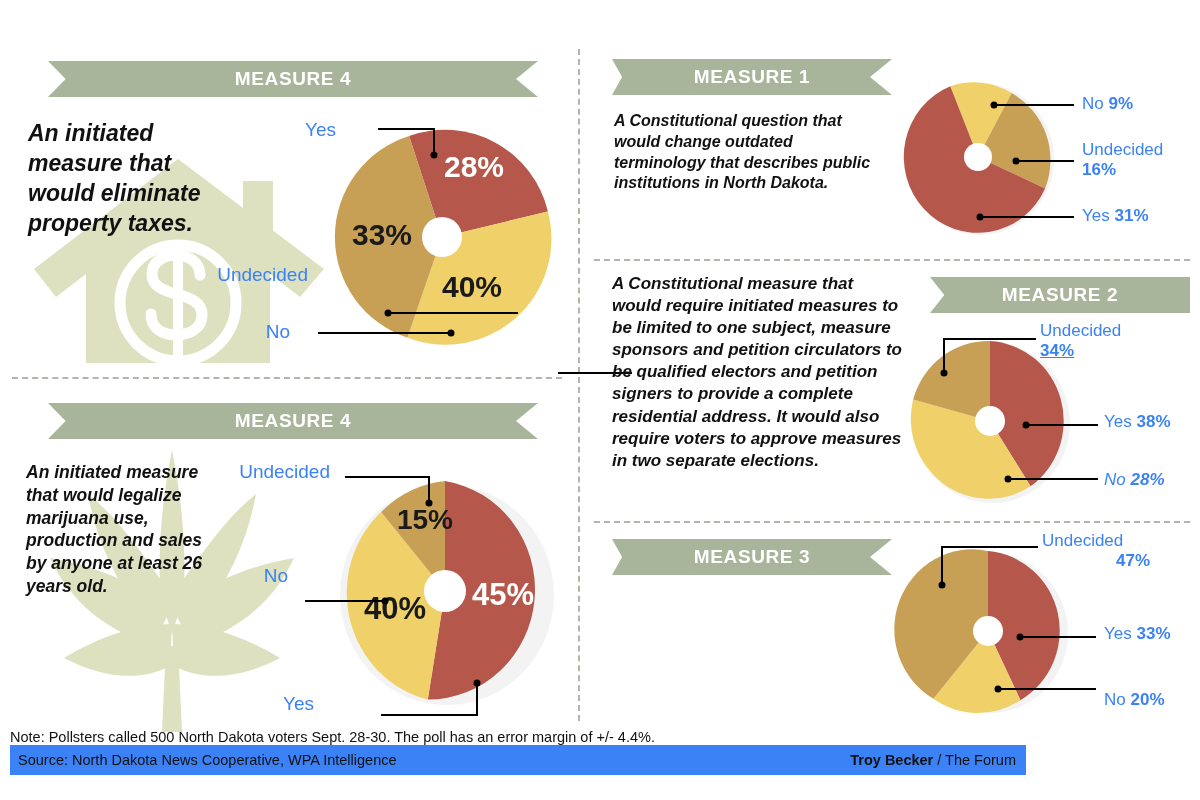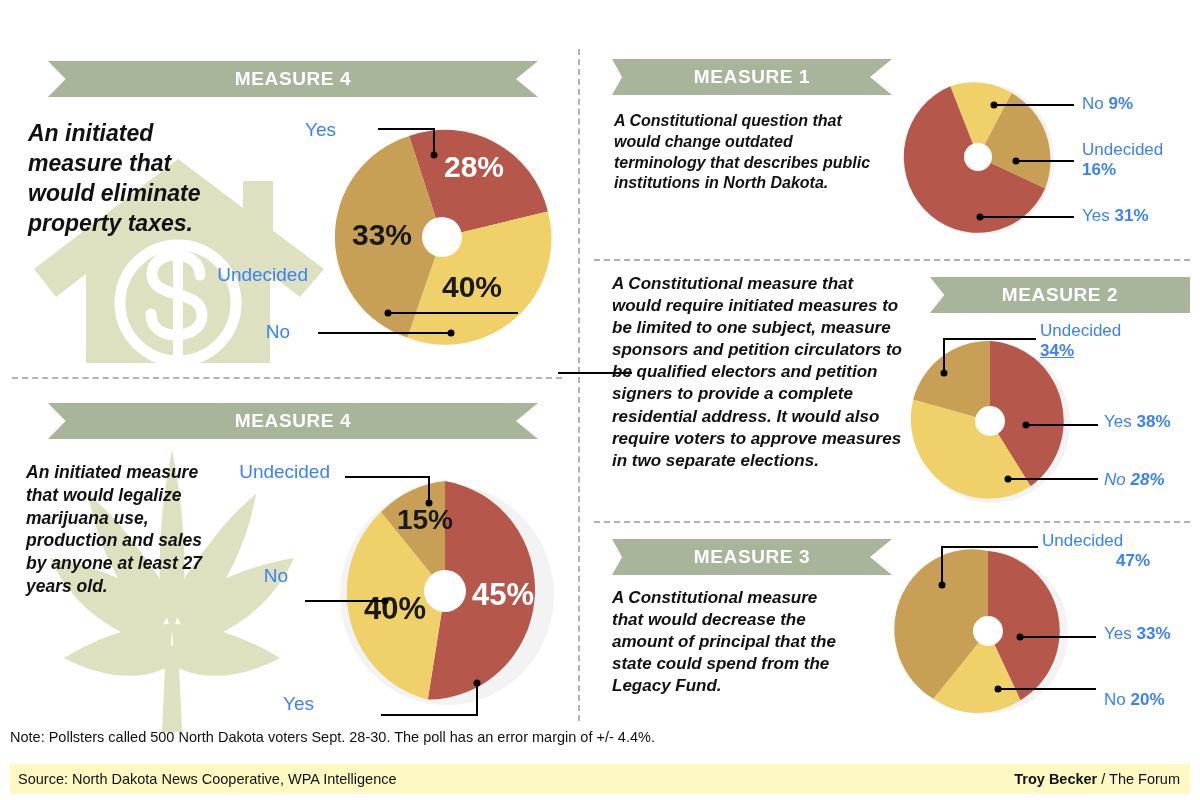--- a/index.html
+++ b/index.html
@@ -93,23 +93,23 @@
   
   .note {
     position: absolute;
     left: 10px; top: 708px;
     font-size: 14.5px;
     color: #111;
     z-index: 6;
   }
   .srcbar {
     position: absolute;
-    left: 10px; top: 743px;
-    width: 1180px; height: 30px;
-    background: #fef9c3;
+    left: 10px; top: 724px;
+    width: 1016px; height: 30px;
+    background: #3b82f6;
     display: flex; align-items: center;
     z-index: 6;
   }
   .srcbar .src {
     font-size: 14.5px; color: #111; margin-left: 8px;
   }
   .srcbar .credit {
     margin-left: auto; margin-right: 10px;
     font-size: 14.5px; color: #111;
   }
@@ -206,21 +206,21 @@
 
         <path d="M144 200 L156 200 L160 286 L140 286 Z"></path>
       </g>
     </svg>
   </div>
 
   <div class="ribbon both" style="left:48px; top:382px; width:490px;">
     <span class="ribbon-label">MEASURE 4</span>
   </div>
 
-  <div class="desc" style="left:26px; top:440px; width:185px; font-size:17.5px;">An initiated measure that would legalize marijuana use, production and sales by anyone at least 27 years old.</div>
+  <div class="desc" style="left:26px; top:440px; width:185px; font-size:17.5px;">An initiated measure that would legalize marijuana use, production and sales by anyone at least 26 years old.</div>
 
   <div class="pie-wrap" style="left:325px; top:450px;">
     <svg width="240" height="250" viewBox="0 0 240 250">
       <ellipse cx="122" cy="124" rx="107" ry="110" fill="#e9e9e9" opacity="0.55"></ellipse>
 
       <path d="M120 120 L120 10 A107 110 0 0 1 102.8 228.6 Z" fill="#b5584b"></path>
 
       <path d="M120 120 L102.8 228.6 A107 110 0 0 1 56.1 41.1 Z" fill="#f0d169"></path>
 
       <path d="M120 120 L56.1 41.1 A107 110 0 0 1 120 10 Z" fill="#c8a055"></path>
@@ -334,21 +334,20 @@
   <div class="callout" style="left:1104px; top:449px;font-style:italic;">
     <span class="lbl">No </span><span class="val">28%</span>
   </div>
 
   <div class="hdash" style="left:594px; top:500px; width:596px;"></div>
 
   <div class="ribbon both" style="left:612px; top:518px; width:280px;">
     <span class="ribbon-label">MEASURE 3</span>
   </div>
 
-  <div class="desc" style="left:612px; top:566px; width:240px; font-size:17px;">A Constitutional measure that would decrease the amount of principal that the state could spend from the Legacy Fund.</div>
 
   <div class="pie-wrap" style="left:898px; top:520px;">
     <svg width="180" height="180" viewBox="0 0 180 180">
       <ellipse cx="92" cy="92" rx="78" ry="80" fill="#e9e9e9" opacity="0.55"></ellipse>
 
       <path d="M90 90 L90 10 A78 80 0 0 1 122.4 159.2 Z" fill="#b5584b"></path>
 
       <path d="M90 90 L122.4 159.2 A78 80 0 0 1 35.4 157.7 Z" fill="#f0d169"></path>
 
       <path d="M90 90 L35.4 157.7 A78 80 0 0 1 90 10 Z" fill="#c8a055"></path>

